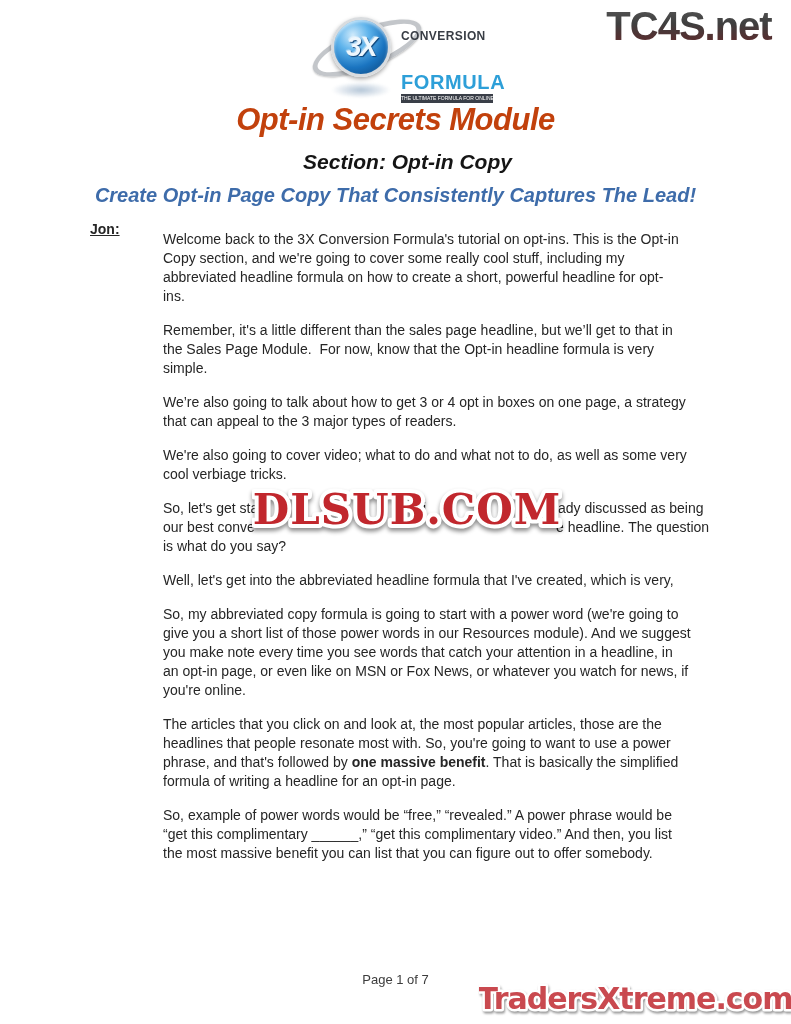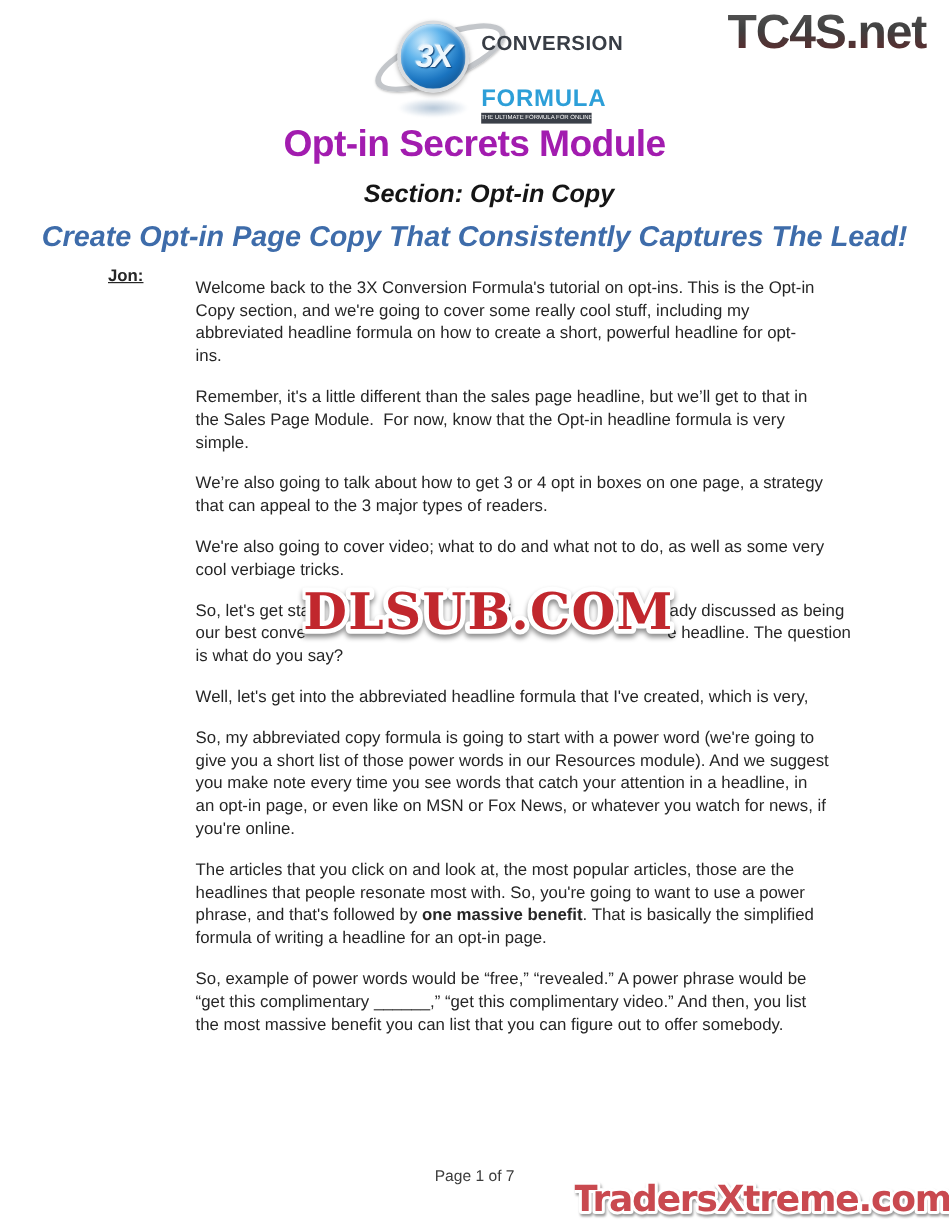--- a/index.html
+++ b/index.html
@@ -31,34 +31,34 @@
     font-size:27px; font-weight:bold; font-style:italic; color:#eef7fd;
     text-shadow:1px 1px 1px #0a3f74, -1px -1px 1px rgba(255,255,255,.5);
     letter-spacing:-2px;
   }
   .logo-sphere-reflect {
     position:absolute; left:34px; top:78px; width:60px; height:16px; border-radius:50%;
     background:radial-gradient(ellipse at center, rgba(40,90,140,.35) 0%, rgba(40,90,140,0) 70%);
     filter:blur(1px);
   }
   .logo-text { position:absolute; left:104px; top:26px; width:100px; }
-  .logo-conversion { font-size:17px; font-weight:bold; color:#383d45; letter-spacing:.4px; line-height:13px; }
+  .logo-conversion { font-size:12px; font-weight:bold; color:#383d45; letter-spacing:.4px; line-height:13px; }
   .logo-formula { font-size:20px; font-weight:bold; color:#2d9fd8; letter-spacing:.6px; line-height:21px;margin-top:29px; }
   .logo-tagbar {
     margin-top:1px; width:92px; height:9px; background:#3a3f48; color:#ffffff;
     font-size:5px; line-height:9px; text-align:center; white-space:nowrap; overflow:hidden;
   }
 
   
   .title    { position:absolute; top:102px; left:0; width:100%; text-align:center;
-              font-size:31px; font-weight:bold; color:#a21caf; letter-spacing:-.5px; }
+              font-size:31px; font-weight:bold; color:#c2410c; letter-spacing:-.5px;font-style:italic; }
   .section  { position:absolute; top:150px; left:12px; width:100%; text-align:center;
               font-size:21px; font-weight:bold; font-style:italic; color:#151515; }
   .lead     { position:absolute; top:184px; left:0; width:100%; text-align:center;
-              font-size:24px; font-weight:bold; font-style:italic; color:#3e6caa; }
+              font-size:20px; font-weight:bold; font-style:italic; color:#3e6caa; }
 
   
   .speaker { position:absolute; left:90px; top:220px; font-size:14px; font-weight:bold; height:19px; line-height:19px;text-decoration:underline; }
   .body-col { position:absolute; left:163px; top:230px; width:560px; font-size:14px; }
   .para { margin-bottom:15px; }
   .line { height:19px; line-height:19px; white-space:pre; }
   .line b { font-weight:bold; }
   .line-abs { position:relative; height:19px; line-height:19px; }
   .line-abs span { position:absolute; top:0; white-space:pre; }
 

